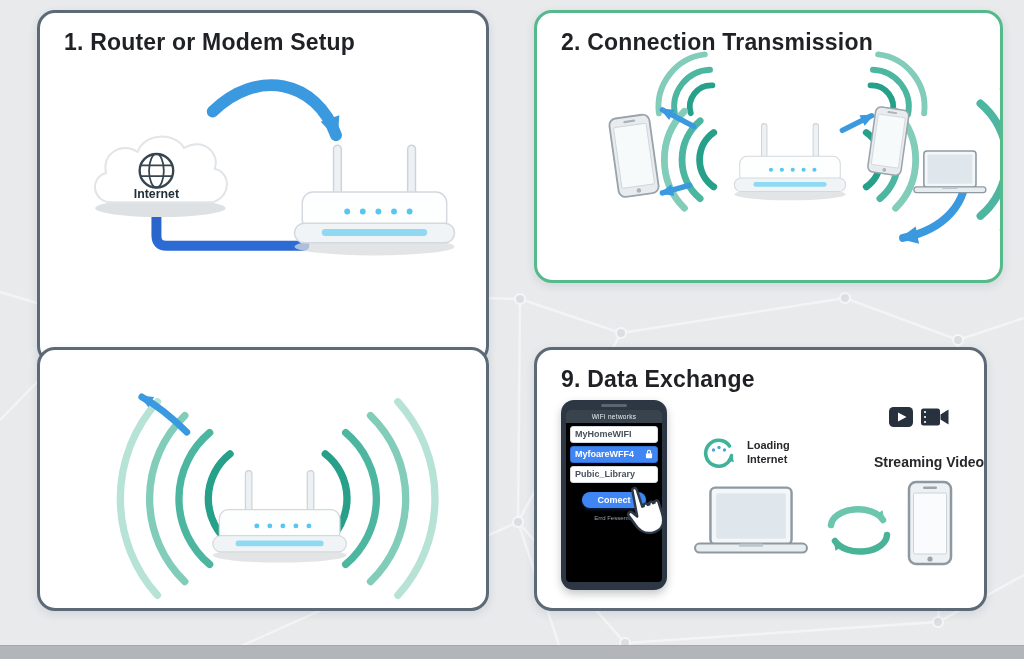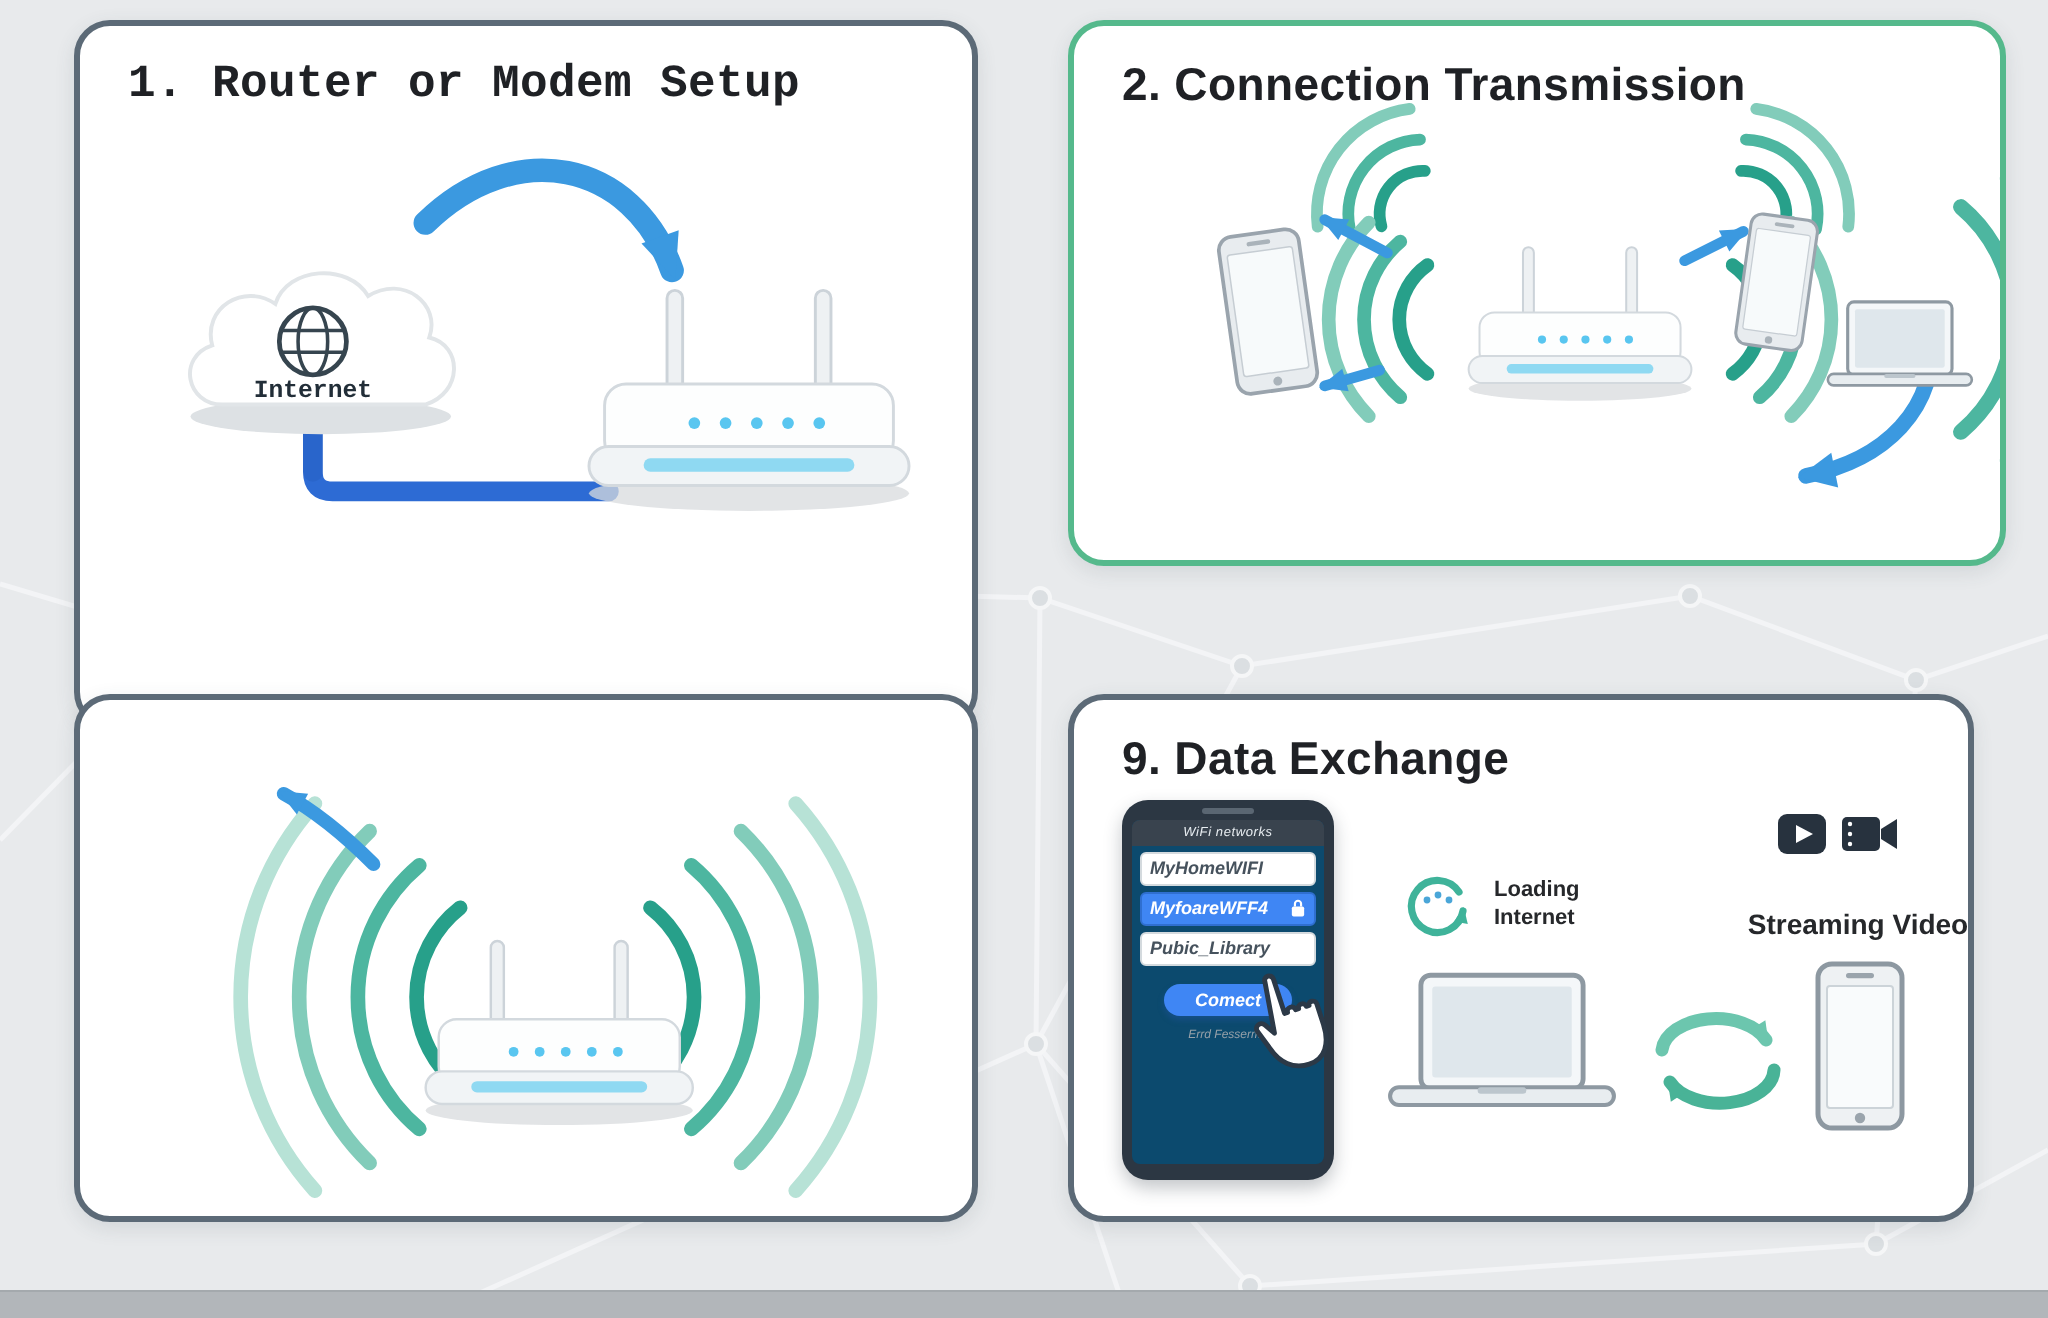--- a/index.html
+++ b/index.html
@@ -15,21 +15,21 @@
     position:absolute; left:0; bottom:0; width:1024px; height:14px;
     background:#b2b6ba; border-top:1px solid #a4a9ad; z-index:3;
   }
   .panel {
     position:absolute; background:#ffffff;
     border:3px solid var(--panel-border, #5c6a77);
     border-radius:18px; overflow:hidden; z-index:1;
     box-shadow: 0 3px 10px rgba(60,70,80,0.12);
   }
   .panel.green { border-color: var(--highlight-border, #55b98c); }
-  #p1 { left:37px;  top:10px;  width:452px; height:354px;font-family:Liberation Mono, monospace; }
+  #p1 { left:37px;  top:10px;  width:452px; height:354px; }
   #p2 { left:534px; top:10px;  width:469px; height:273px; }
   #p3 { left:37px;  top:347px; width:452px; height:264px; }
   #p4 { left:534px; top:347px; width:453px; height:264px; }
   .panel-title {
     position:absolute; top:16px; left:24px; z-index:2;
     font-size:23px; font-weight:bold; color:#1f2125; letter-spacing:.2px;
   }
   .scene { position:absolute; left:0; top:0; width:100%; height:100%; z-index:1; }
 
   
@@ -41,21 +41,21 @@
   .p4-stage { position:absolute; inset:0; z-index:1; }
   .mockphone {
     position:absolute; left:24px; top:50px; width:106px; height:190px;
     background:#2c3743; border-radius:13px; padding:10px 5px 8px;
     box-shadow:0 4px 9px rgba(40,50,60,.28);
   }
   .mockphone::before {
     content:""; position:absolute; top:4px; left:50%; transform:translateX(-50%);
     width:26px; height:3px; border-radius:2px; background:#5a6672;
   }
-  .mp-screen { background:#0c4a6e; border-radius:4px; height:100%; overflow:hidden;font-style:italic; }
+  .mp-screen { background:#000000; border-radius:4px; height:100%; overflow:hidden; }
   .mp-header {
     background:#39434e; color:#e8edf1; font-size:6.5px; text-align:center;
     padding:3px 0 2.5px; letter-spacing:.3px;
   }
   .mp-item {
     margin:3px 4px 0; border:1px solid #d4dade; border-radius:3px;
     font-size:9px; font-weight:bold; color:#46525d; padding:2.5px 4px;
     display:flex; align-items:center; justify-content:space-between; background:#fff;
   }
   .mp-item.selected { background:var(--accent-blue,#3f86f4); border-color:#2f6fd0; color:#fff; }

